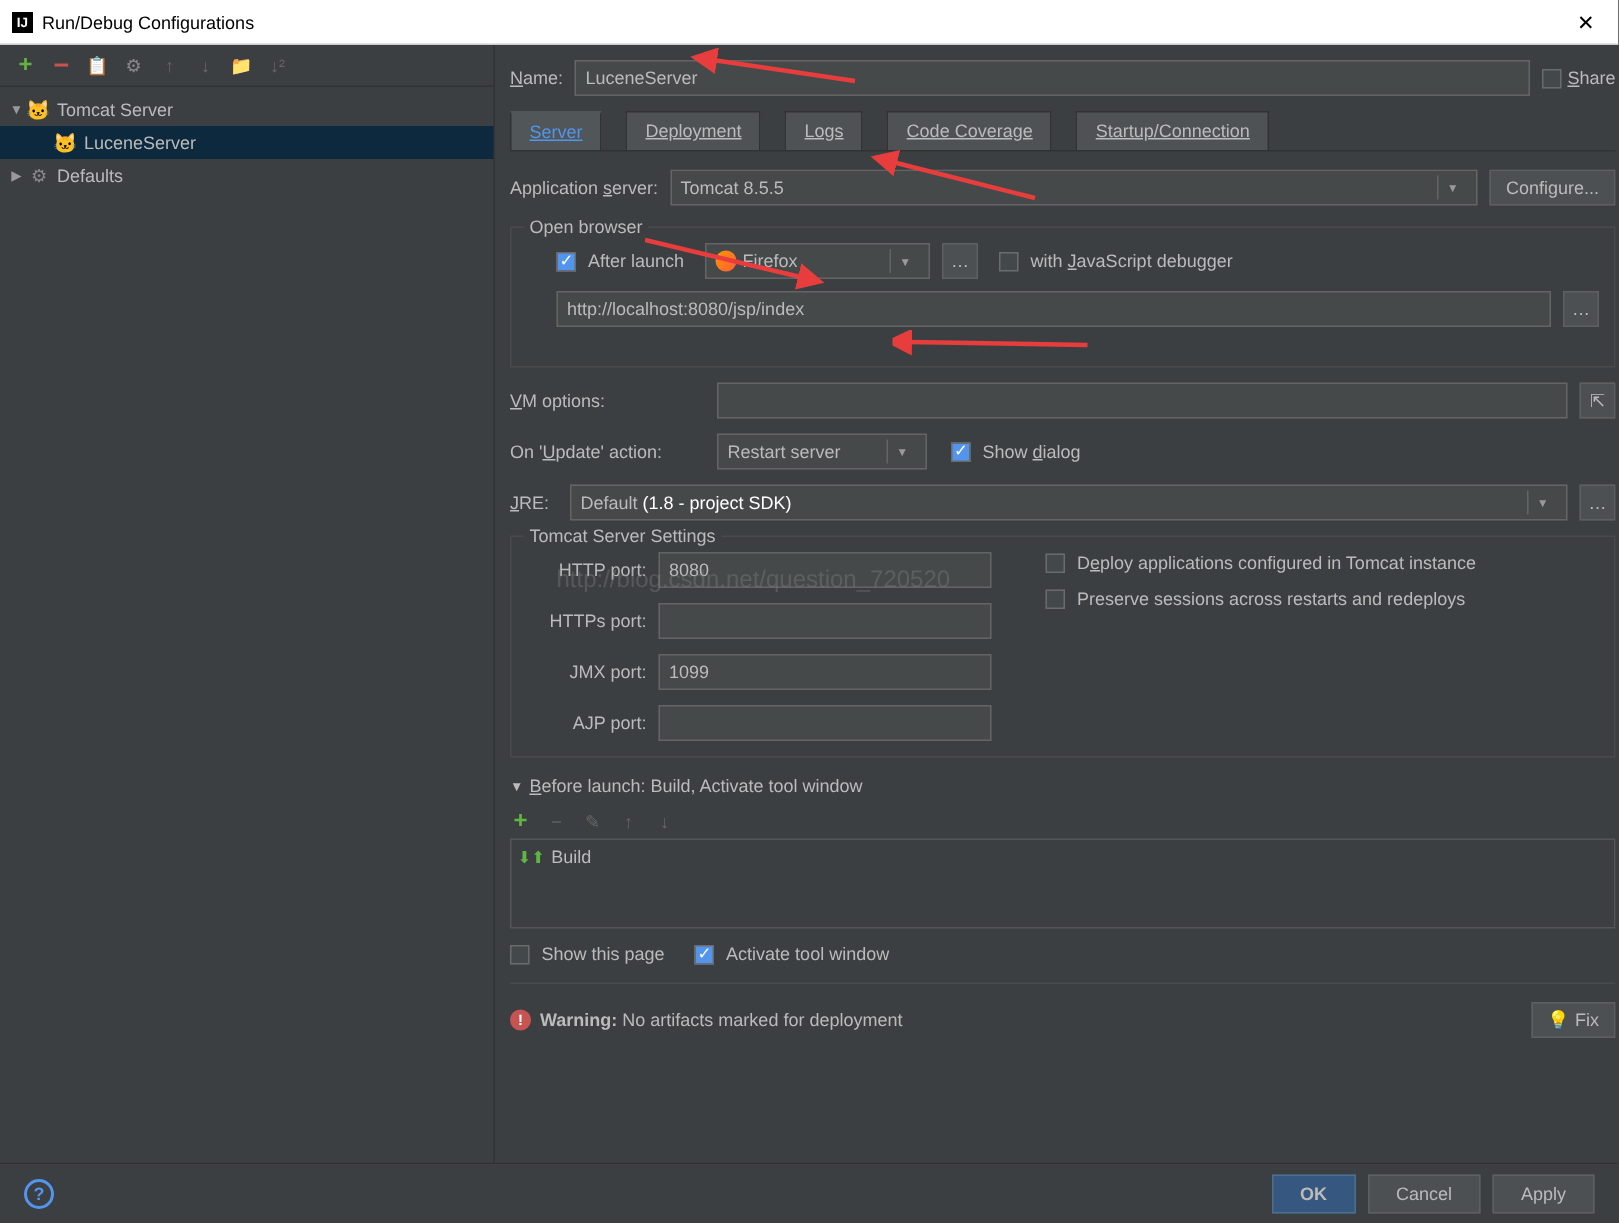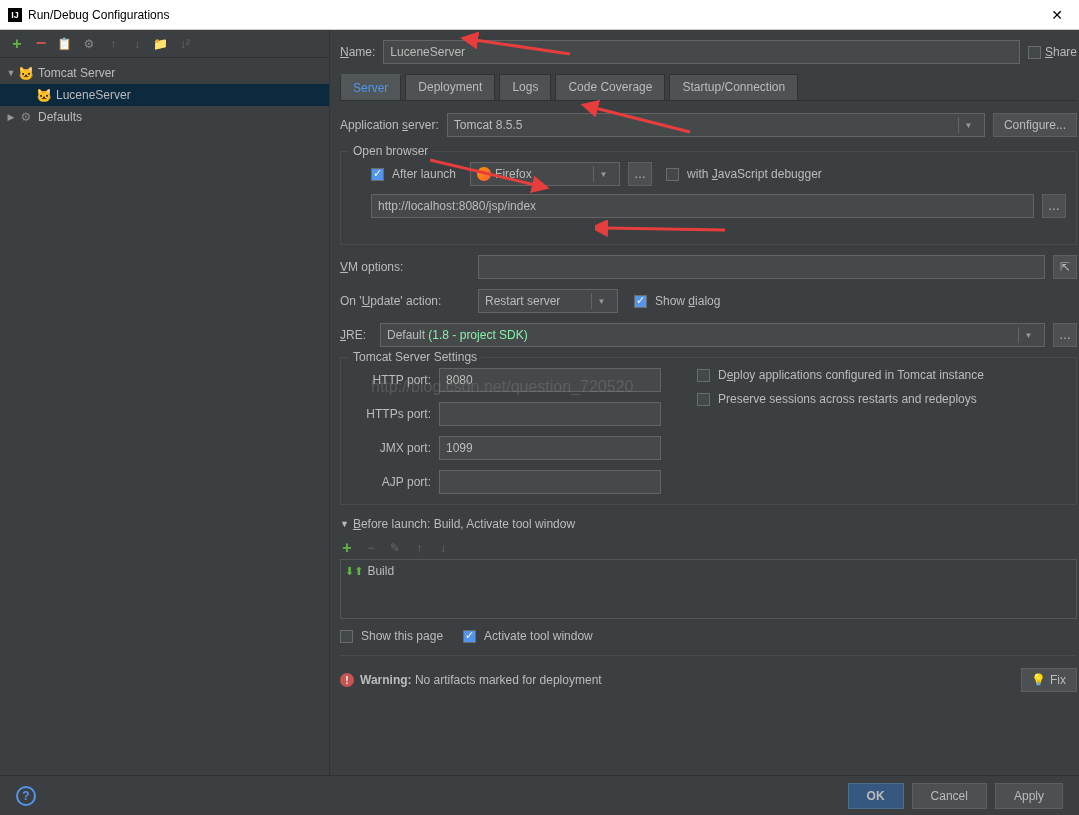--- a/index.html
+++ b/index.html
@@ -25,21 +25,21 @@
 .row { display:flex; align-items:center; margin-bottom:10px; gap:8px; }
 .lbl { color:#bbbbbb; }
 .u { text-decoration:underline; }
 input[type=text], .sel-box { background:#45494a; border:1px solid #646464; color:#bbbbbb; padding:3px 6px; height:24px; }
 .name-input { flex:1; border:1px solid #5394ec; background:#45494a; height:26px; }
 .share-cb { display:flex; align-items:center; gap:4px; }
 .cb { width:13px; height:13px; border:1px solid #6b6b6b; background:#43494a; display:inline-block; cursor:pointer; }
 .cb.chk { background:#5394ec; position:relative; }
 .cb.chk::after { content:"✓"; color:#fff; position:absolute; top:-2px; left:1px; font-size:11px; }
 .tabs { display:flex; border-bottom:1px solid #323232; margin-bottom:12px; background:#3c3f41; }
-.tab { padding:5px 12px; border:1px solid #323232; border-bottom:none; background:#4e5254; color:#bbbbbb; cursor:pointer; margin-right:4px; }
+.tab { padding:5px 12px; border:1px solid #323232; border-bottom:none; background:#4e5254; color:#bbbbbb; cursor:pointer; margin-right:16px;text-decoration:underline; }
 .tab.active { background:#515658; color:#5394ec; border-top:2px solid #515658; }
 .btn { background:#4c5052; border:1px solid #5e6060; color:#bbbbbb; padding:3px 10px; height:24px; cursor:pointer; }
 .btn.primary { background:#365880; border-color:#4c708c; color:#bbbbbb;font-weight:bold; }
 .btn.small { padding:0; width:24px; height:24px; display:flex; align-items:center; justify-content:center; }
 .sel-box { display:flex; align-items:center; justify-content:space-between; cursor:pointer; }
 .sel-arrow { width:20px; text-align:center; border-left:1px solid #646464; height:100%; display:flex; align-items:center; justify-content:center; font-size:8px; color:#999; }
 .fieldset { border:1px solid #4a4a4a; padding:10px; margin-bottom:10px; position:relative; }
 .fieldset-lbl { position:absolute; top:-8px; left:8px; background:#3c3f41; padding:0 4px; color:#bbbbbb; }
 .ff-ico { width:14px; height:14px; background:linear-gradient(135deg,#ff9500,#ff5e3a); border-radius:50%; display:inline-block; margin-right:4px; }
 .collapsible { display:flex; align-items:center; gap:4px; cursor:pointer; margin:12px 0 6px; }
@@ -52,21 +52,21 @@
 .warn-left { display:flex; align-items:center; gap:6px; }
 .warn-ico { width:14px; height:14px; background:#c75450; border-radius:50%; color:#fff; display:flex; align-items:center; justify-content:center; font-size:10px; font-weight:bold; }
 .bulb { color:#e8a33d; }
 .footer { height:40px; border-top:1px solid #323232; display:flex; align-items:center; justify-content:space-between; padding:0 16px; }
 .help { width:20px; height:20px; border:2px solid #5394ec; border-radius:50%; color:#5394ec; display:flex; align-items:center; justify-content:center; font-weight:bold; cursor:pointer; }
 .footer-btns { display:flex; gap:8px; }
 .footer-btns .btn { padding:4px 18px; height:26px; }
 .arrow-svg { position:absolute; }
 .watermark { position:absolute; color:#888; font-size:16px; opacity:0.35; }
 .scroll-area { flex:1; overflow:hidden; }
-.grey-hint { color:#86efac; }
+.grey-hint { color:#ffffff; }
 </style>
 </head>
 <body>
 
 <div class="titlebar">
   <div class="left">
     <span class="ij">IJ</span>
     <span>Run/Debug Configurations</span>
   </div>
   <span class="close-x">✕</span>

